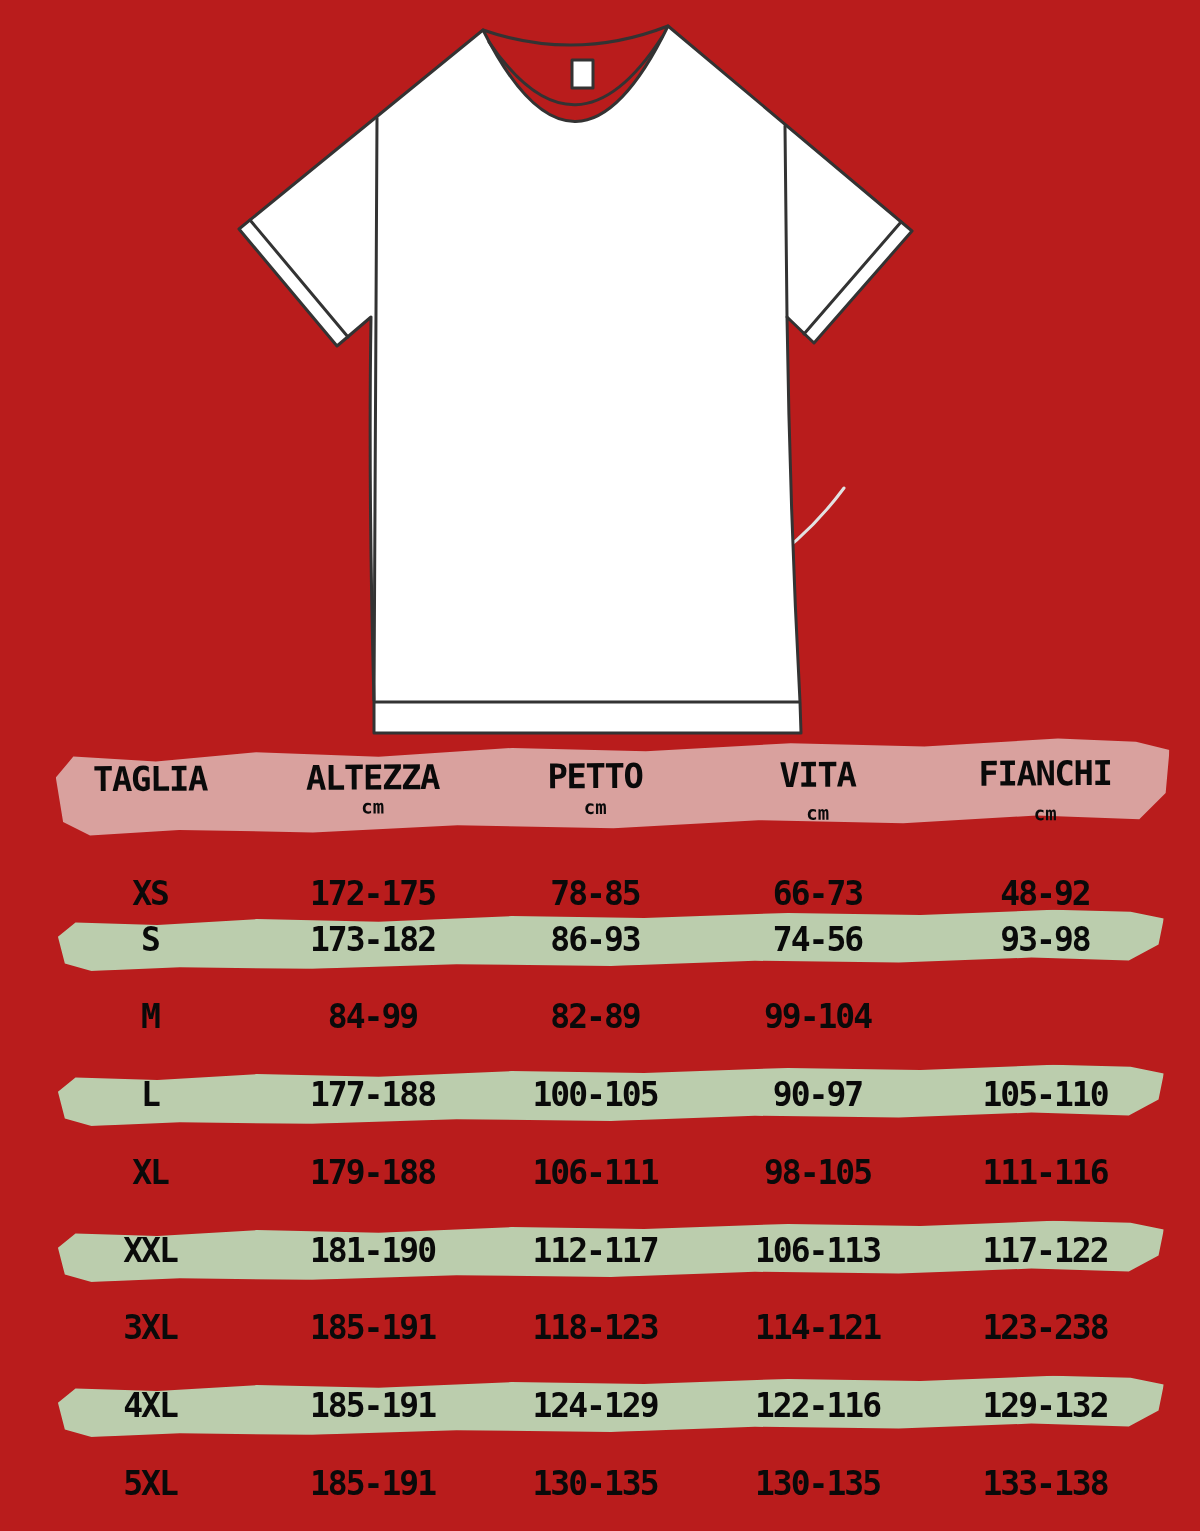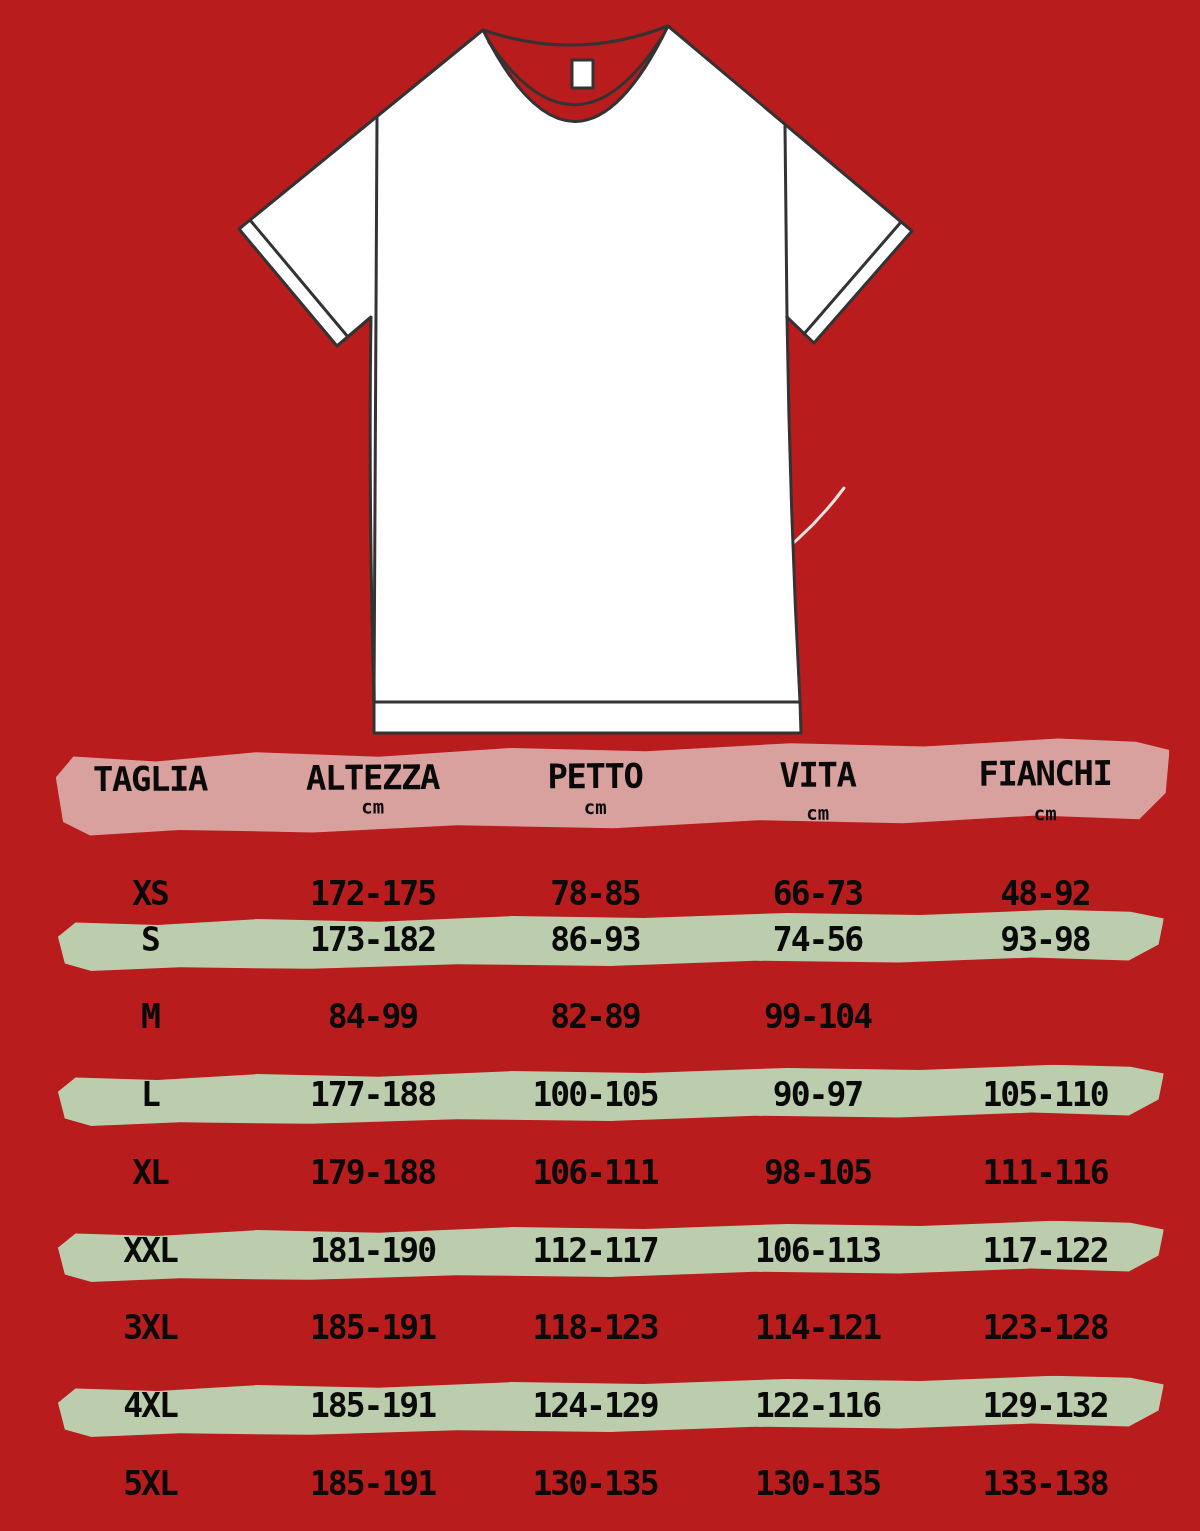--- a/index.html
+++ b/index.html
@@ -188,21 +188,21 @@
       <div class="cell">112-117</div>
       <div class="cell">106-113</div>
       <div class="cell">117-122</div>
     </div>
 
     <div class="row grid5" style="top: 1308.2px;">
       <div class="cell">3XL</div>
       <div class="cell">185-191</div>
       <div class="cell">118-123</div>
       <div class="cell">114-121</div>
-      <div class="cell">123-128</div>
+      <div class="cell">123-238</div>
     </div>
 
     <div class="row grid5 hl" style="top: 1385.9px;">
       <div class="cell">4XL</div>
       <div class="cell">185-191</div>
       <div class="cell">124-129</div>
       <div class="cell">122-116</div>
       <div class="cell">129-132</div>
     </div>
 

